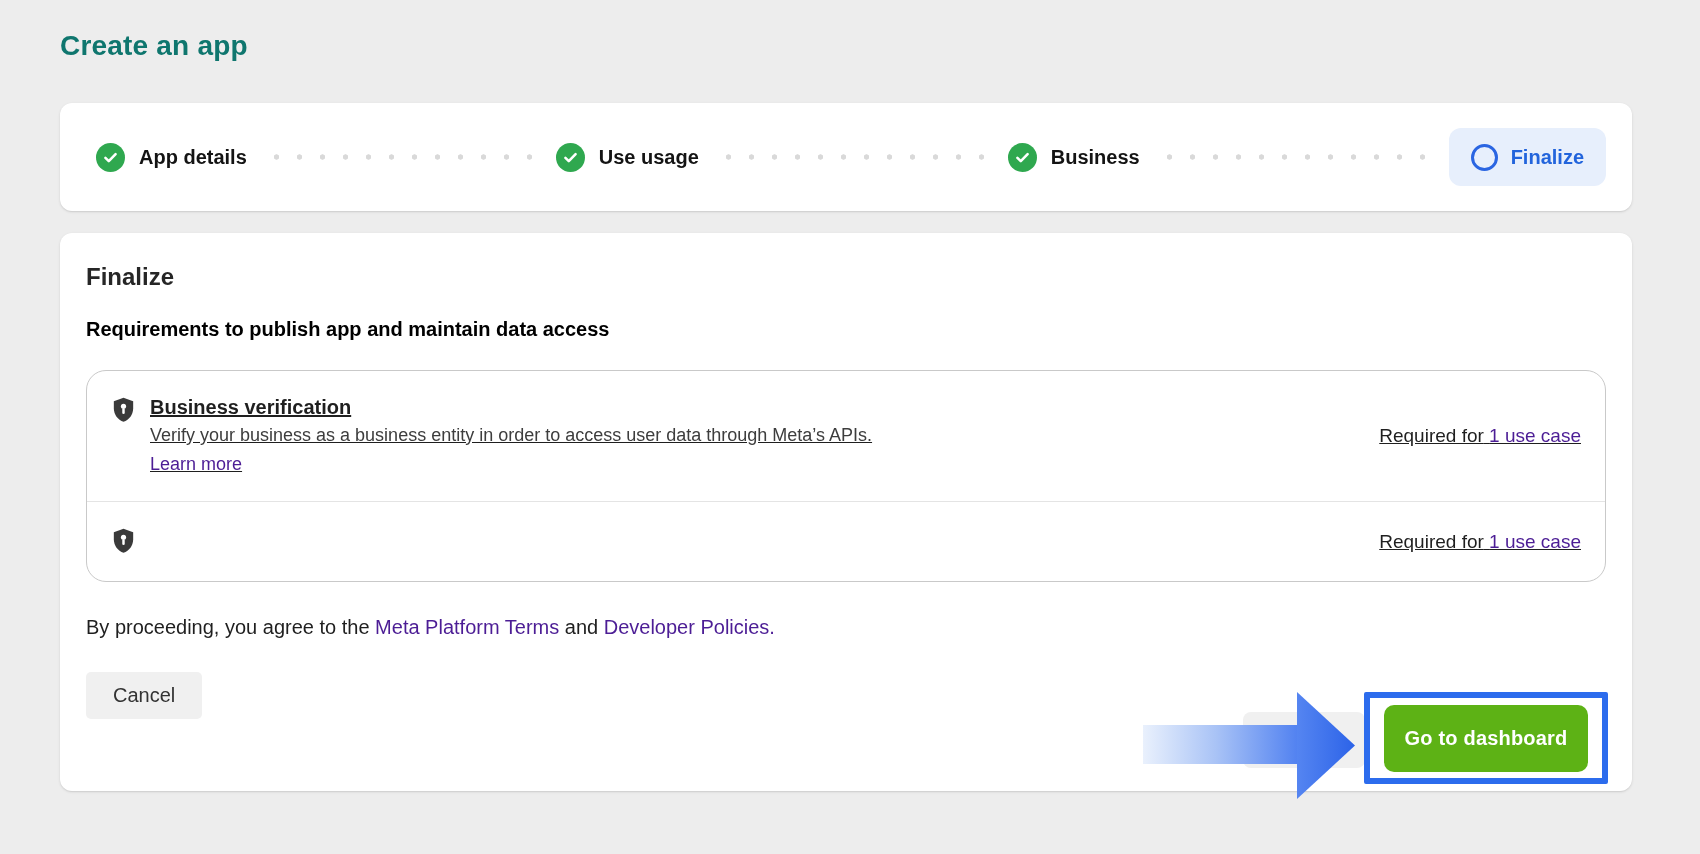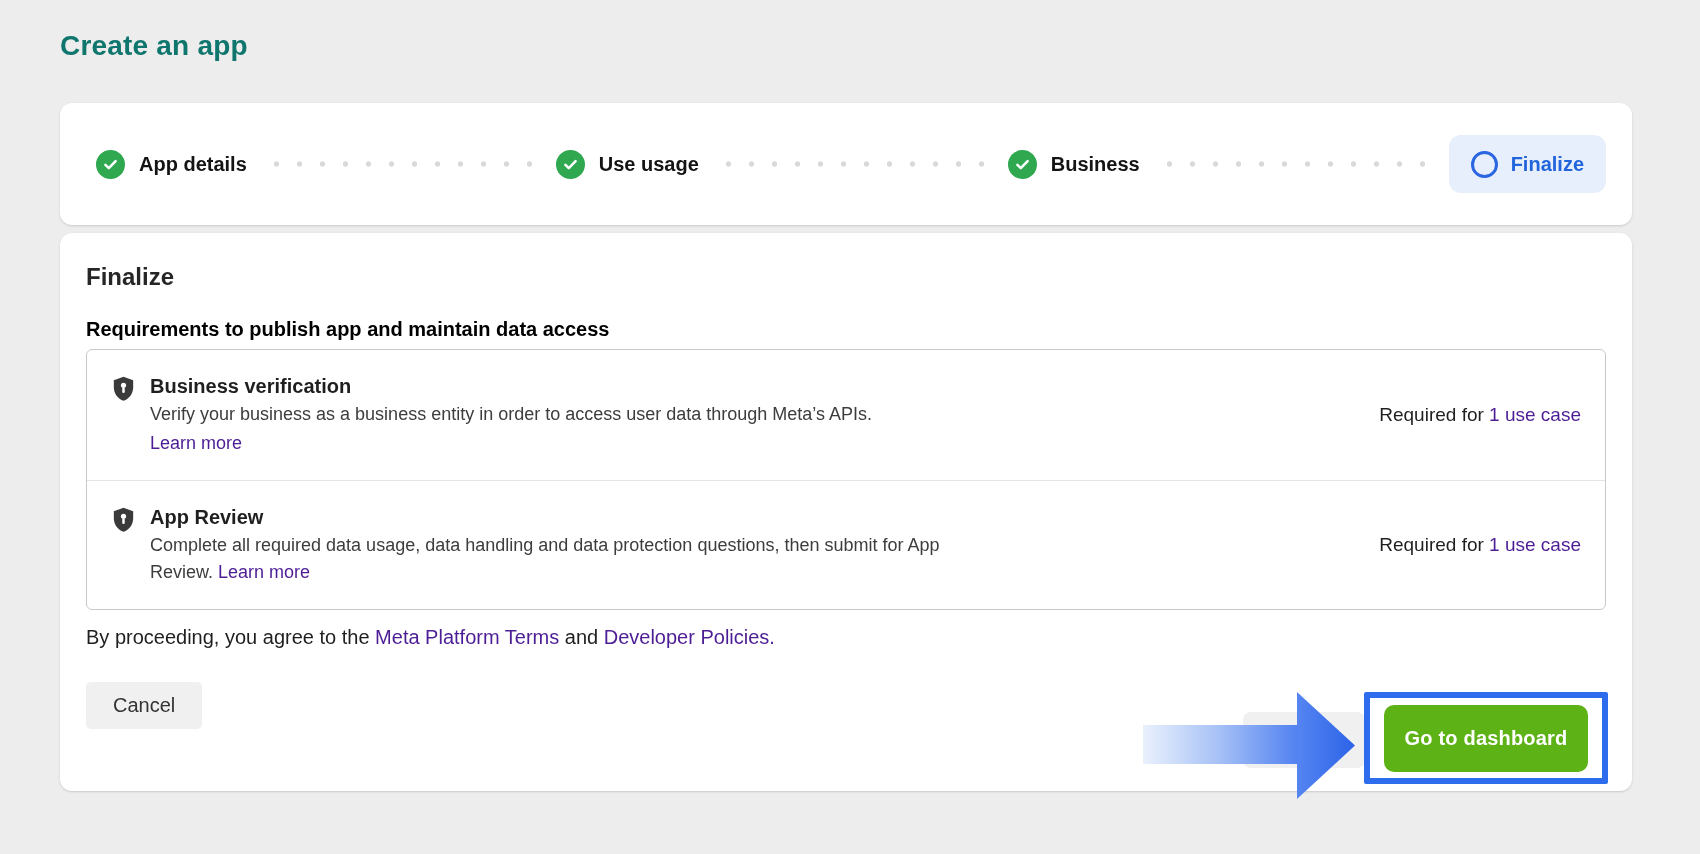--- a/index.html
+++ b/index.html
@@ -14,52 +14,52 @@
   .page-title {
     position:absolute; left:60px; top:30px;
     font-size:28px; font-weight:700; color:#0f766e; letter-spacing:.2px;
   }
   .card {
     position:absolute; left:60px; width:1572px;
     background:#fff; border-radius:12px;
     box-shadow:0 1px 3px rgba(0,0,0,.10), 0 1px 1px rgba(0,0,0,.05);
   }
   
-  .stepper { top:103px; height:122px; display:flex; align-items:center; padding:0 26px 0 36px; }
+  .stepper { top:103px; height:108px; display:flex; align-items:center; padding:0 26px 0 36px; }
   .step { display:flex; align-items:center; gap:14px; cursor:pointer; }
   .step-label { font-size:20px; font-weight:700; color:#141414; white-space:nowrap; }
   .check-circle { width:29px; height:29px; border-radius:50%; background:#2fa84f; display:flex; align-items:center; justify-content:center; flex:0 0 auto; }
   .connector {
     flex:1 1 auto; height:6px; margin:0 18px;
     background-image:radial-gradient(circle, #d9d9d9 2.4px, rgba(0,0,0,0) 2.9px);
     background-size:23px 6px; background-repeat:repeat-x; background-position:center left;
   }
   .step-current {
     background:#e7effc; border-radius:12px; height:58px; padding:0 22px; gap:13px;
   }
   .ring {
     width:27px; height:27px; border-radius:50%;
     border:3.5px solid #2a65e2; background:transparent; flex:0 0 auto;
   }
   .step-current .step-label { color:#2264dc; }
   
   .panel { top:233px; height:558px; padding:30px 26px 0 26px; }
   .panel-title { font-size:24px; font-weight:700; color:#262626; }
   .section-title { font-size:20px; font-weight:700; color:#000000; margin-top:27px; }
-  .req-box { margin-top:8px; border:1px solid #c9c9c9; border-radius:6px; background:#fff; }
+  .req-box { margin-top:29px; border:1px solid #c9c9c9; border-radius:20px; background:#fff;text-decoration:underline; }
   .req-row { display:flex; align-items:center; padding:23px 24px 23px 23px; }
   .req-row + .req-row { border-top:1px solid #e4e4e4; }
   .req-icon { width:27px; flex:0 0 auto; align-self:flex-start; margin-top:2px; }
   .req-text { margin-left:13px; max-width:830px; }
   .req-title { font-size:20px; font-weight:700; color:#1f1f1f; line-height:26px; }
   .req-desc { font-size:18px; color:#3d3d3d; line-height:27px; margin-top:2px; }
   .spacer { flex:1 1 auto; }
   .req-required { font-size:19px; color:#1f1f1f; white-space:nowrap; }
   a.link, .link { color:#4c1d95; text-decoration:none; cursor:pointer; }
-  .terms { font-size:20px; color:#1f1f1f; margin-top:16px; }
+  .terms { font-size:20px; color:#1f1f1f; margin-top:34px; }
   
   .cancel-btn {
     margin-top:33px; display:inline-block;
     background:#f0f0f0; border:none; border-radius:5px;
     padding:12px 27px; font-size:20px; color:#333;
     font-family:inherit; cursor:pointer;
   }
   .obscured-btn {
     position:absolute; left:1183px; top:479px; width:122px; height:56px;
     background:#f0f0f0; border:none; border-radius:8px; cursor:pointer; z-index:1;
@@ -152,26 +152,20 @@
     </div>
 
     <div class="req-row">
       <span class="req-icon">
         <svg width="27" height="27" viewBox="0 0 24 24">
           <path d="M12 1.6 L20.6 4.7 V10.8 C20.6 16.5 17.1 21.1 12 22.8 C6.9 21.1 3.4 16.5 3.4 10.8 V4.7 Z" fill="#3a3a3a"></path>
           <circle cx="12" cy="9.2" r="2.3" fill="#fff"></circle>
           <rect x="10.9" y="11" width="2.2" height="5" rx="1.1" fill="#fff"></rect>
         </svg>
       </span>
-      <div class="req-text">
-        <div class="req-title">App Review</div>
-        <div class="req-desc"><span>Complete all required data usage, data handling and data protection questions, then submit for App Review.</span>
-          <a class="link" href="#">Learn more</a>
-        </div>
-      </div>
       <div class="spacer"></div>
       <div class="req-required">
         <span>Required for</span>
         <a class="link" href="#">1 use case</a>
       </div>
     </div>
   </div>
 
   <div class="terms"><span>By proceeding, you agree to the </span><a class="link" href="#">Meta Platform Terms</a><span> and </span><a class="link" href="#">Developer Policies.</a></div>
 

